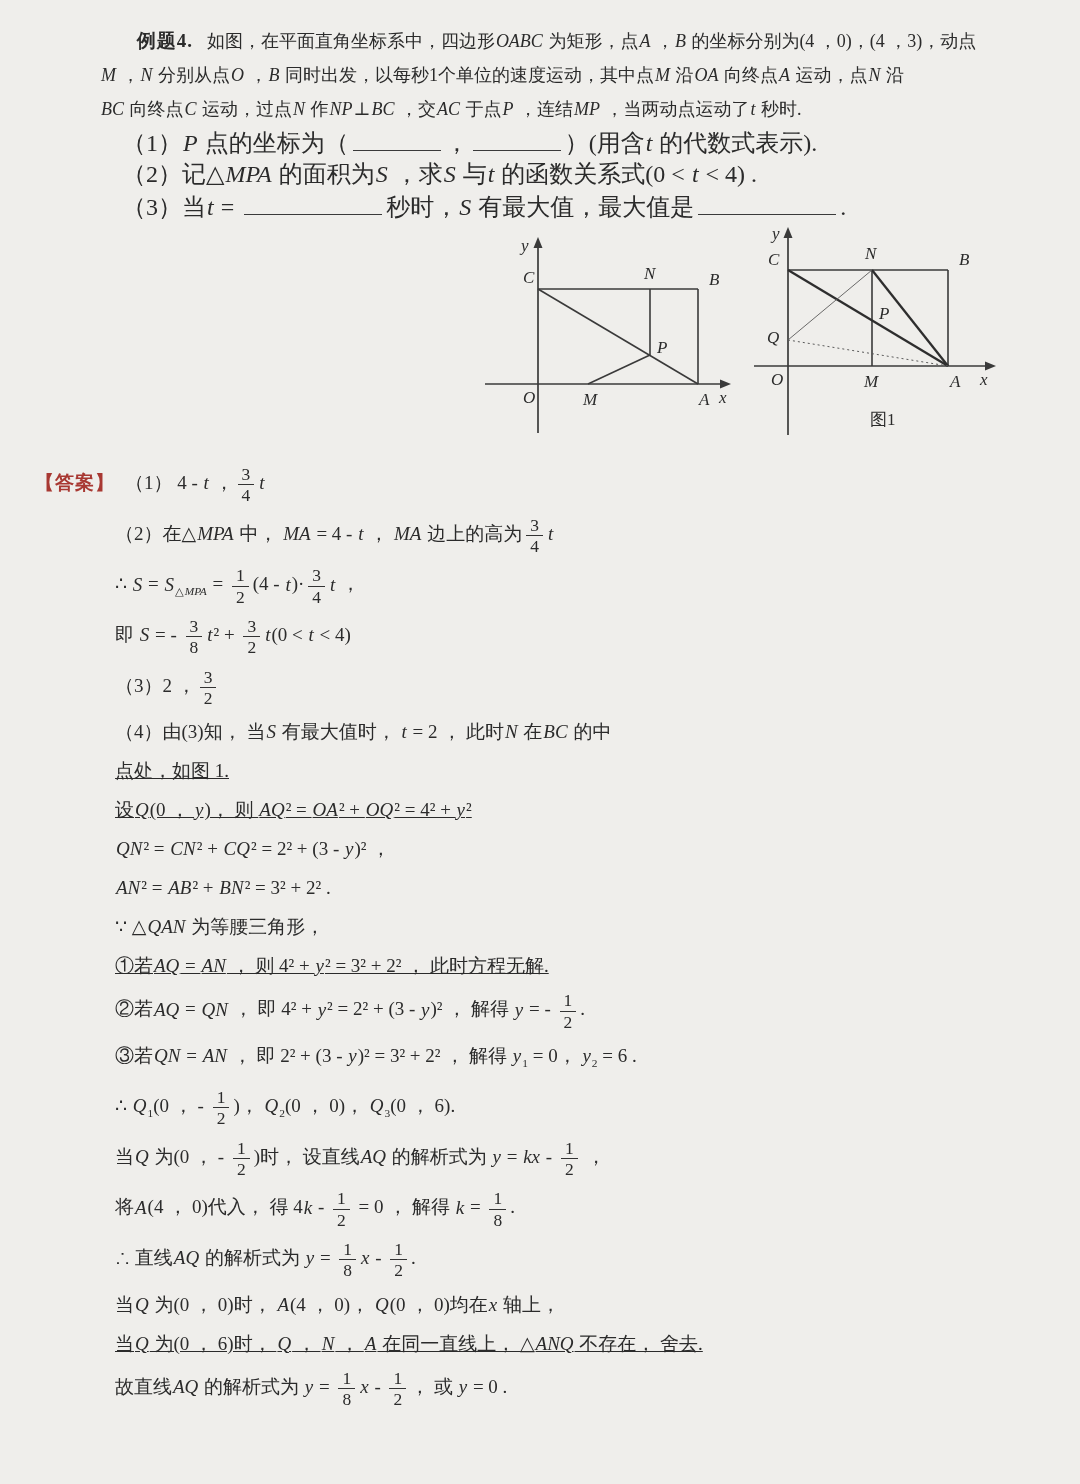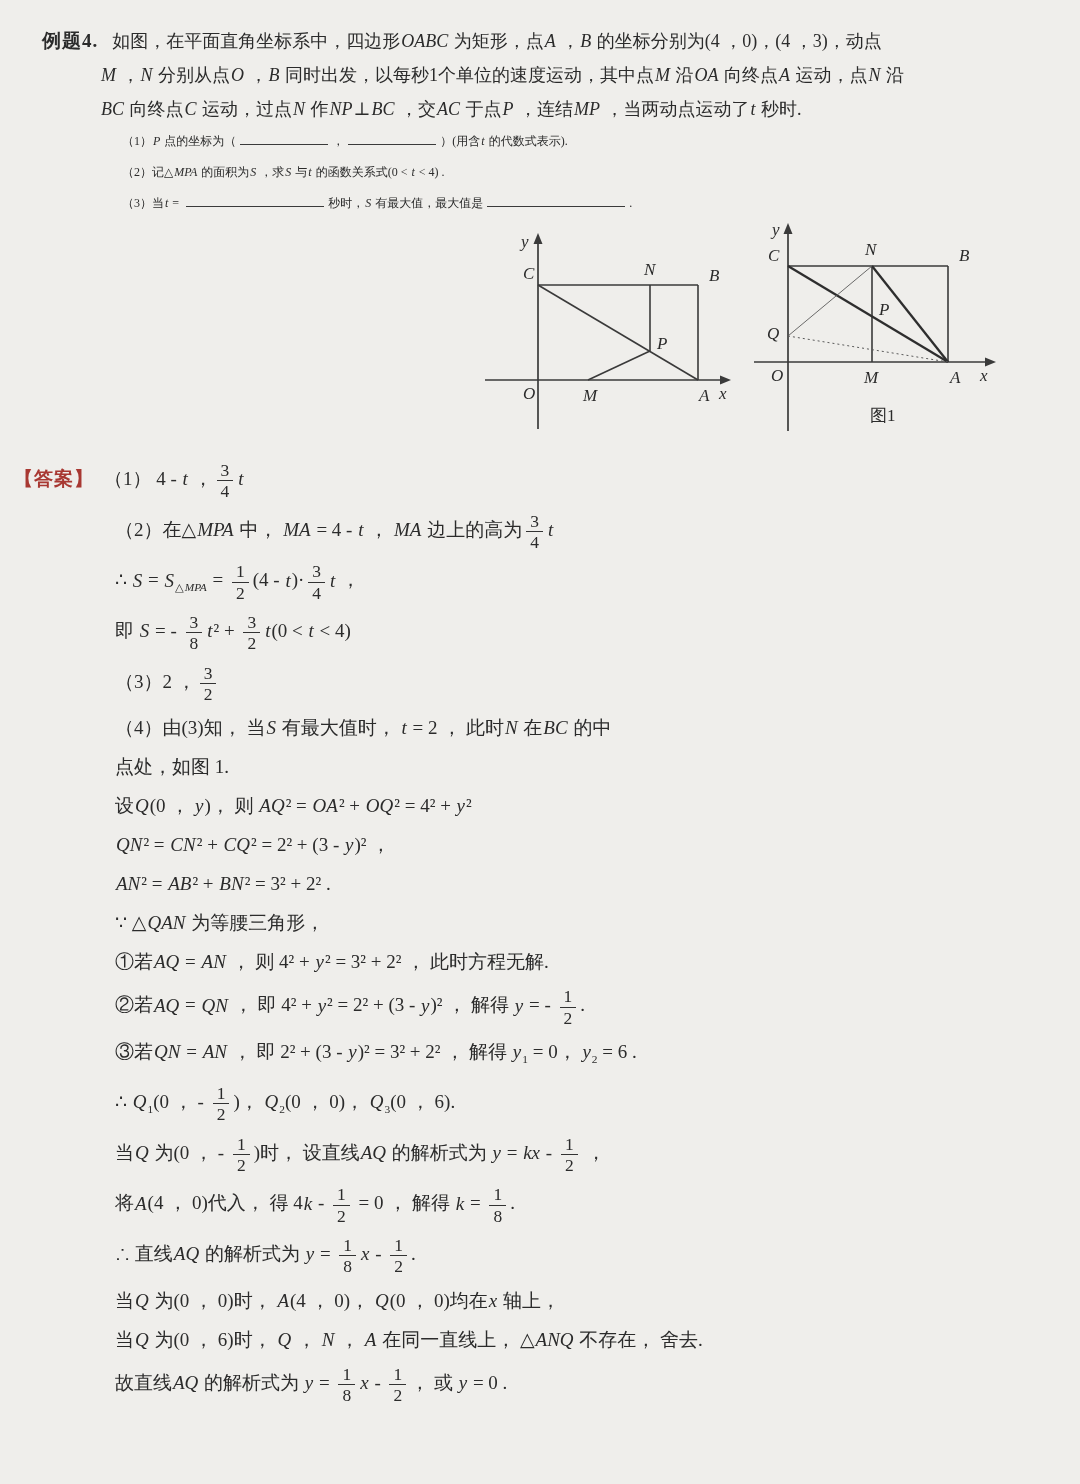--- a/index.html
+++ b/index.html
@@ -6,38 +6,38 @@
   body{
     width:1080px;height:1484px;overflow:hidden;
     background:#efeeeb;
     color:#2b2b2b;
     font-family:"Liberation Serif","DejaVu Serif",serif;
   }
   i{font-style:italic;padding:0 1px;}
   sub{font-size:0.6em;}
   
   .problem{padding-top:24px;}
-  .p-first{margin-left:42px;font-size:18px;line-height:34px;white-space:nowrap;}
+  .p-first{margin-left:33px;font-size:18px;line-height:34px;white-space:nowrap;text-align:center;}
   .p-label{font-weight:bold;font-size:19px;margin-right:14px;letter-spacing:1px;}
   .p-line{margin-left:100px;font-size:18px;line-height:34px;white-space:nowrap;}
-  .p-item{margin-left:122px;font-size:12px;line-height:31px;white-space:nowrap;}
+  .p-item{margin-left:122px;font-size:24px;line-height:31px;white-space:nowrap;}
   .blank{display:inline-block;width:88px;height:1em;border-bottom:1.5px solid #3a3a3a;vertical-align:baseline;margin:0 4px;}
   .blank-lg{width:138px;}
   
   .figures{position:relative;height:218px;margin-top:6px;}
   .fig1{position:absolute;left:473px;top:2px;}
   .fig2{position:absolute;left:752px;top:-4px;}
   svg text{font-family:"Liberation Serif","DejaVu Serif",serif;font-size:17px;font-style:italic;fill:#2b2b2b;}
   svg text.cap{font-style:normal;font-size:17px;}
   
   .answer{margin-top:18px;}
-  .ans-first{margin-left:14px;font-size:19px;line-height:30px;}
+  .ans-first{margin-left:35px;font-size:19px;line-height:30px;}
   .ans-label{color:#a83832;font-weight:bold;letter-spacing:1px;margin-right:10px;}
   .ans-line{margin:11px 0 11px 115px;font-size:19px;line-height:28px;white-space:nowrap;}
-  .ans-line.tight{margin-top:4px;}
+  .ans-line.tight{margin-top:4px;text-decoration:underline;}
   .frac{display:inline-flex;flex-direction:column;align-items:center;vertical-align:middle;margin:0 4px;line-height:1.05;font-size:0.92em;}
   .frac .num{display:block;padding:0 4px 1px 4px;}
   .frac .den{display:block;padding:1px 4px 0 4px;border-top:1.4px solid #333;}
 </style>
 </head>
 <body>
 
 <div class="problem">
   <div class="p-first">
     <span class="p-label">例题4.</span><span>如图，在平面直角坐标系中，四边形<i>OABC</i> 为矩形，点<i>A</i> ，<i>B</i> 的坐标分别为(4 ，0)，(4 ，3)，动点</span>

